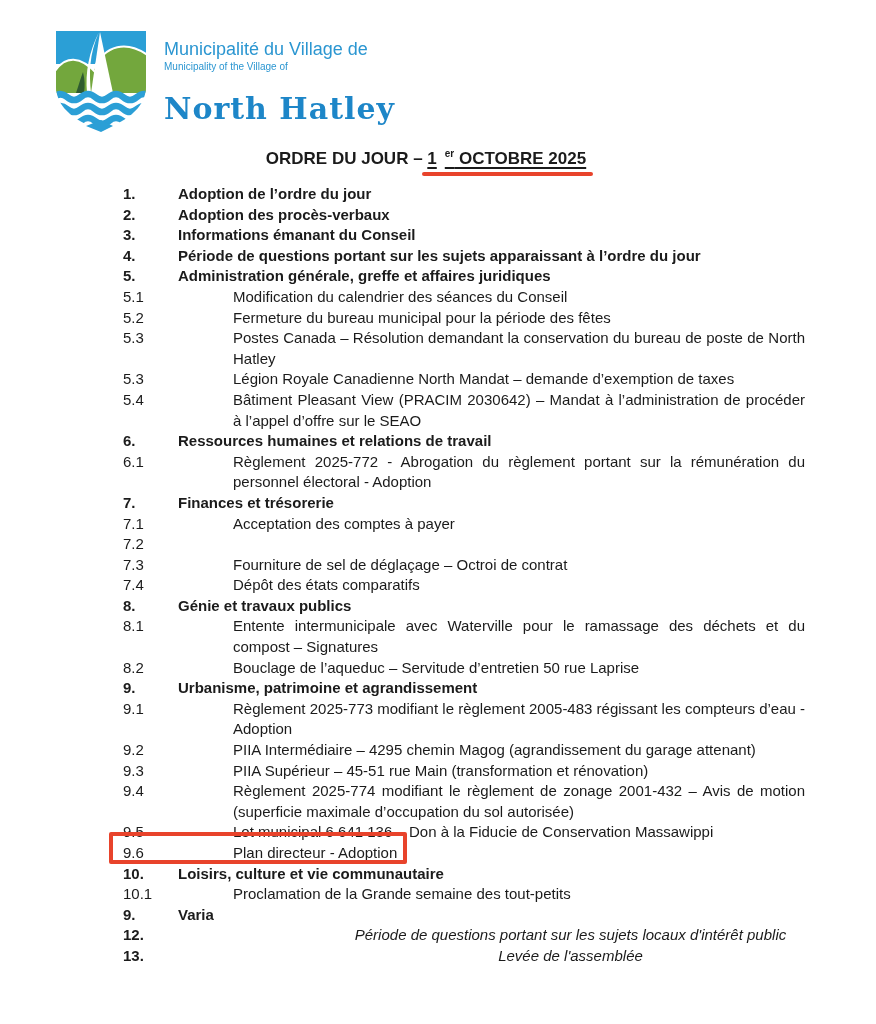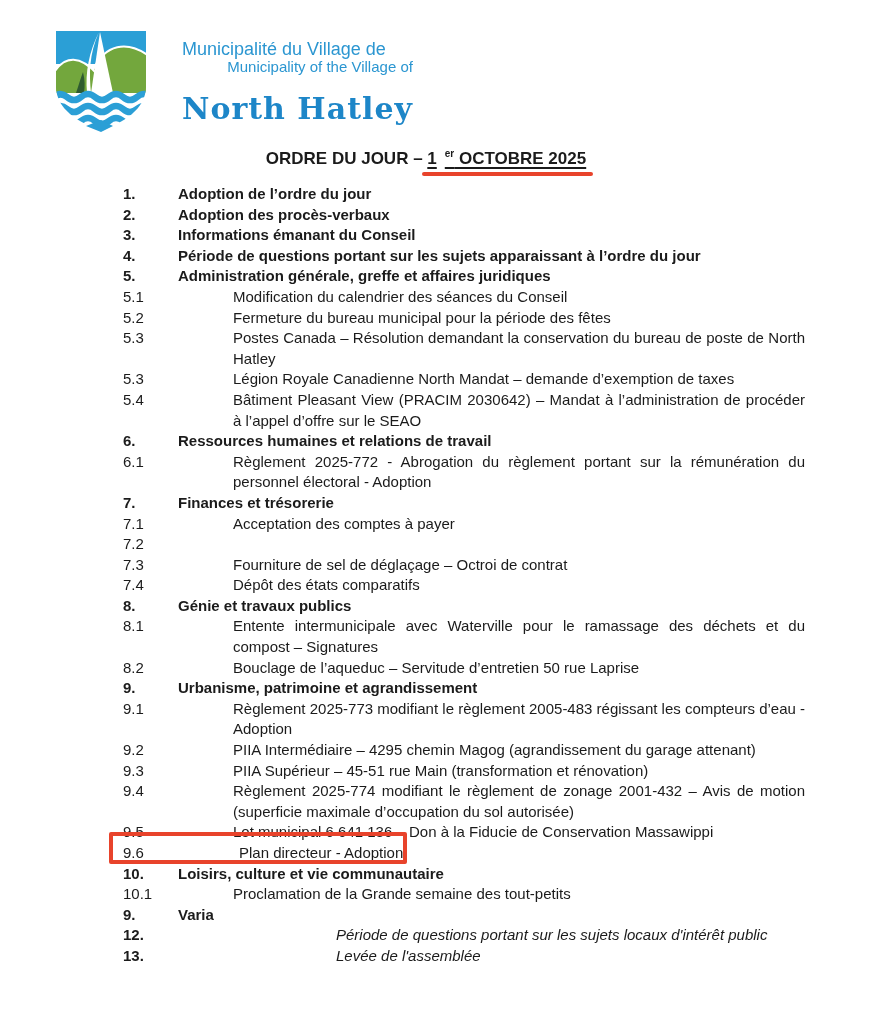--- a/index.html
+++ b/index.html
@@ -2,25 +2,25 @@
 <html><head>
 <meta charset="utf-8">
 <style>
   html,body{margin:0;padding:0;background:#ffffff;}
   .page{
     position:relative;width:876px;height:1024px;background:#ffffff;overflow:hidden;
     font-family:"Liberation Sans",sans-serif;color:#1b1b1b;
   }
 
   
-  .logo{position:absolute;top:30px;left:53px;display:flex;gap:33px;align-items:flex-start;}
+  .logo{position:absolute;top:30px;left:53px;display:flex;gap:15px;align-items:flex-start;}
   .shield{width:96px;height:103px;flex:0 0 auto;}
   .logo-text{padding-top:9px;}
   .org-fr{font-size:18px;line-height:20px;color:#2b96d1;}
-  .org-en{font-size:15px;line-height:16px;color:#2b96d1;text-align:right;}
+  .org-en{font-size:10px;line-height:16px;color:#2b96d1;}
   .org-name{
     font-family:"DejaVu Serif",serif;font-weight:700;font-size:30px;line-height:34px;
     color:#1d86c8;margin-top:17px;letter-spacing:1px;
   }
 
   
   .title-row{position:absolute;top:148px;left:0;width:852px;text-align:center;
     font-size:17px;font-weight:700;line-height:22px;}
   .udate{position:relative;text-decoration:underline;text-decoration-thickness:2px;text-underline-offset:3px;}
   .udate sup{font-size:10px;line-height:0;padding-left:8px;}
@@ -29,22 +29,22 @@
 
   
   .agenda{position:absolute;top:184px;left:123px;width:682px;font-size:15px;line-height:20.6px;}
   .row{display:flex;}
   .row .num{flex:0 0 55px;font-weight:700;}
   .row .txt{flex:1;}
   .lvl-top .txt{font-weight:700;}
   .lvl-sub .num{flex-basis:110px;font-weight:400;}
   .lvl-sub .txt{text-align:justify;}
   .lvl-deep .num{flex-basis:213px;font-weight:700;}
-  .lvl-deep .txt{font-style:italic;white-space:nowrap;}
-  .highlighted{position:relative;gap:6px;}
+  .lvl-deep .txt{font-style:italic;white-space:nowrap;text-align:center;}
+  .highlighted{position:relative;}
   .hl-box{position:absolute;left:-14px;top:-11px;width:298px;height:32px;
     border:4px solid #e8432b;border-radius:2px;box-sizing:border-box;pointer-events:none;}
 </style>
 </head>
 <body>
 
 <div class="page">
 
   <div class="logo">
     <svg class="shield" viewBox="0 0 96 103">

